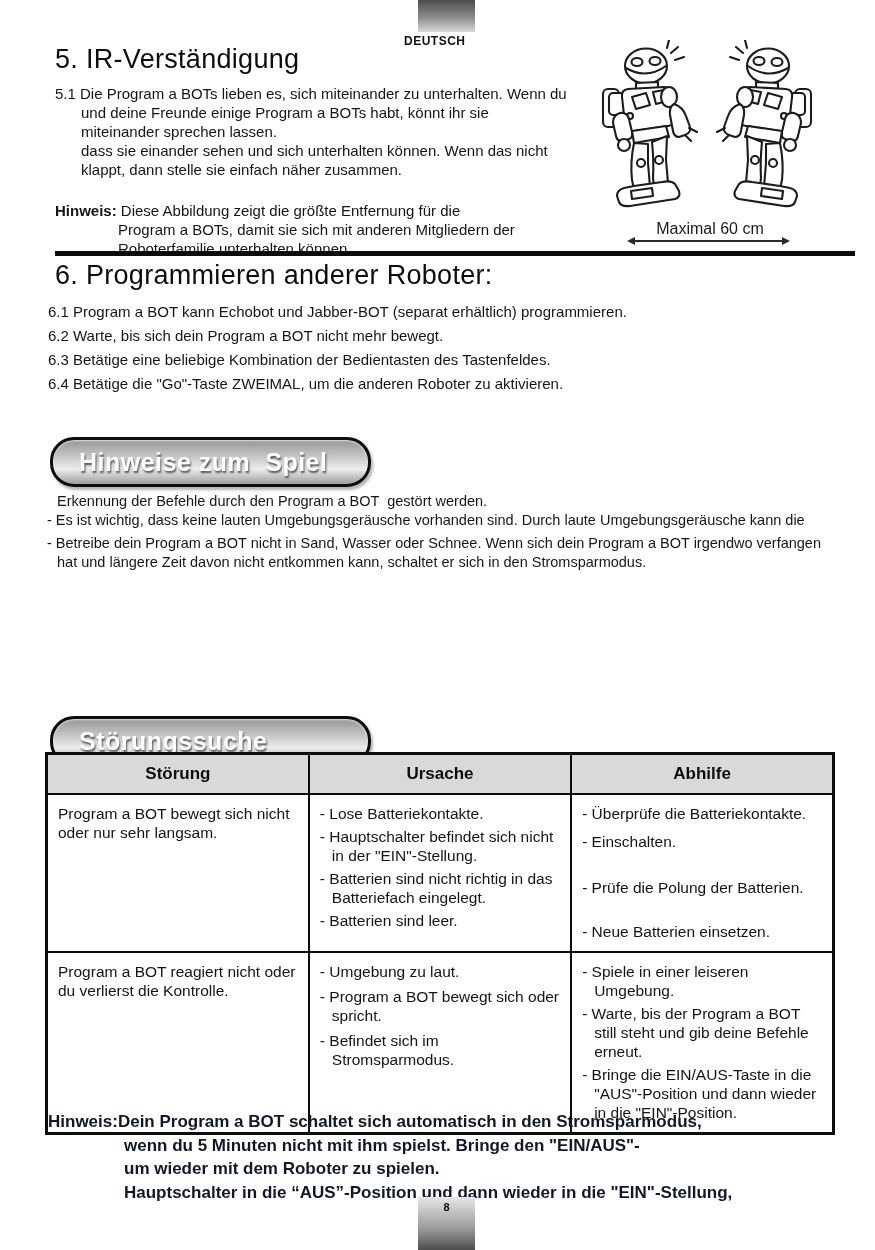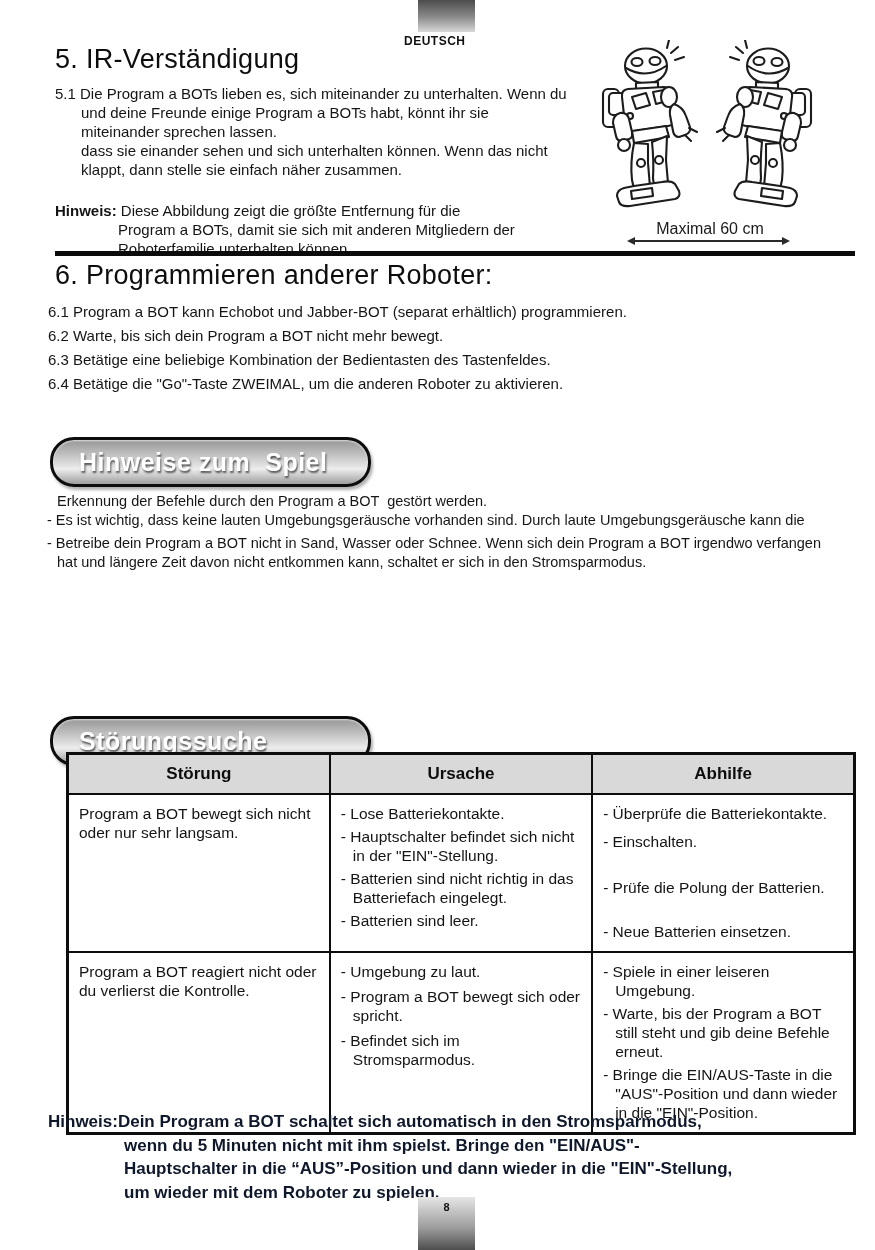--- a/index.html
+++ b/index.html
@@ -63,21 +63,21 @@
   .banner .blabel-txt{color:#fff;font-weight:bold;font-size:25px;letter-spacing:.5px;
     padding-left:26px;white-space:pre;text-shadow:1px 2px 2px rgba(60,60,60,.85);}
 
   
   .tips{left:47px;top:492px;width:800px;font-size:14.5px;line-height:18.5px;color:#161616;}
   .tips .bullet{margin-bottom:5px;}
   .tline{white-space:pre-wrap;}
   .tline.cont{padding-left:10px;}
 
   
-  table.ts{position:absolute;left:66px;top:752px;width:790px;border-collapse:collapse;
+  table.ts{position:absolute;left:45px;top:752px;width:790px;border-collapse:collapse;
     border:3px solid #0d0d0d;table-layout:fixed;}
   table.ts th,table.ts td{border:2px solid #0d0d0d;vertical-align:top;}
   table.ts th{background:#d9d9d9;font-size:17px;font-weight:bold;height:36px;
     text-align:center;vertical-align:middle;color:#0d0d0d;}
   table.ts td{font-size:15.5px;line-height:19px;padding:9px 8px 6px 10px;color:#141414;}
   td.c-problem{width:167px;}
   td.c-cause{width:303px;}
   td.c-remedy{width:320px;}
   tr.r1 td{height:140px;}
   tr.r2 td{height:128px;}
@@ -232,19 +232,19 @@
       <div class="li">- Warte, bis der Program a BOT still steht und gib deine Befehle erneut.</div>
       <div class="li">- Bringe die EIN/AUS-Taste in die "AUS"-Position und dann wieder in die "EIN"-Position.</div>
     </td>
   </tr>
 </tbody>
   </table>
 
 <div class="abs footnote">
   <div class="fline first"><span>Hinweis:</span><span style="white-space:pre-wrap;">Dein Program a BOT schaltet sich automatisch in den Stromsparmodus,</span></div>
   <div class="fline">wenn du 5 Minuten nicht mit ihm spielst. Bringe den "EIN/AUS"-</div>
+  <div class="fline">um wieder mit dem Roboter zu spielen.</div>
   <div class="fline">Hauptschalter in die “AUS”-Position und dann wieder in die "EIN"-Stellung,</div>
-  <div class="fline">um wieder mit dem Roboter zu spielen.</div>
 </div>
 
 <div class="abs tab-bottom">
   <span class="pagenum">8</span>
 </div>
 
 </body></html>

